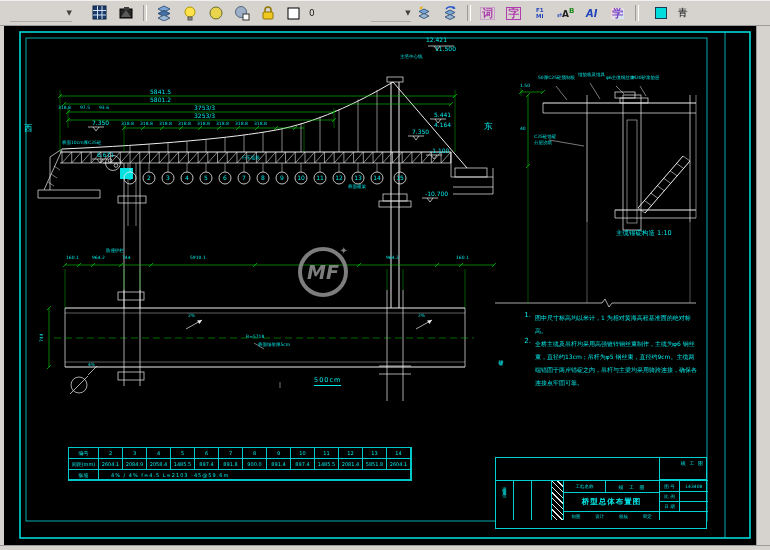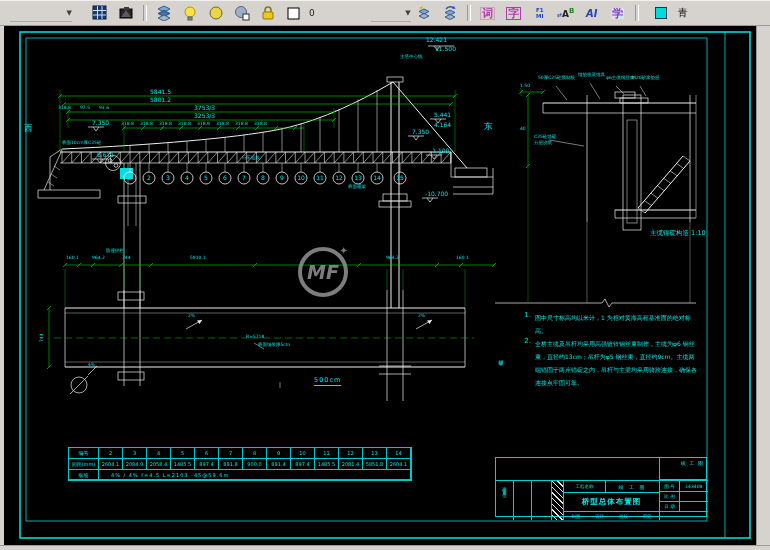--- a/index.html
+++ b/index.html
@@ -32,21 +32,21 @@
   
   #notes{position:absolute;left:514px;top:285px;width:182px;z-index:3;}
   .note{display:flex;gap:4px;color:#00e8e8;}
   .nnum{font-size:7px;width:13px;text-align:right;flex:none;}
   .ntext{font-size:6px;line-height:13px;flex:1;}
   
   #ax-table{position:absolute;left:64px;top:421px;display:grid;grid-template-columns:30px repeat(13,24px);border:1px solid #00c8c8;z-index:3;background:#000;}
   .tc{border-right:1px solid #00c8c8;border-bottom:1px solid #00c8c8;color:#00e8e8;font-size:5px;display:flex;align-items:center;justify-content:center;height:10px;overflow:hidden;}
   .tc.sp{grid-column:2/15;justify-content:flex-start;padding-left:12px;letter-spacing:1px;}
   
-  #titleblock{position:absolute;left:491px;top:431px;width:212px;height:60px;border:1px solid #00d0d0;z-index:3;color:#00e8e8;box-sizing:border-box;background:#000;}
+  #titleblock{position:absolute;left:491px;top:431px;width:212px;height:72px;border:1px solid #00d0d0;z-index:3;color:#00e8e8;box-sizing:border-box;background:#000;}
   #titleblock div{box-sizing:border-box;}
   .tb{position:absolute;}
   #tb-topright{left:163px;top:0;width:48px;height:22px;border-left:1px solid #00d0d0;border-bottom:1px solid #00d0d0;font-size:5px;display:flex;justify-content:flex-end;padding:2px 3px 0 0;letter-spacing:1px;}
   .tbl{top:22px;height:40px;border-top:1px solid #00d0d0;border-right:1px solid #00d0d0;display:flex;align-items:flex-start;justify-content:center;padding-top:2px;}
   #tb-l1{left:0;width:18px;} #tb-l2{left:18px;width:18px;} #tb-l3{left:36px;width:20px;}
   #tb-hatch{left:56px;top:22px;width:12px;height:40px;border-top:1px solid #00d0d0;border-right:1px solid #00d0d0;background:repeating-linear-gradient(45deg,transparent 0 3px,#e8e8e8 3px 4px);}
   #tb-mid{left:68px;top:22px;width:95px;height:40px;border-top:1px solid #00d0d0;}
   #tb-row1{height:12px;display:flex;border-bottom:1px solid #00d0d0;}
   #tb-r1a{width:42px;border-right:1px solid #00d0d0;font-size:4.5px;display:flex;align-items:center;justify-content:center;}
   #tb-r1b{flex:1;font-size:5px;display:flex;align-items:center;justify-content:center;letter-spacing:2px;}
@@ -624,21 +624,21 @@
       <div class="lbl s8" style="left: 20px; top: 98px;">西</div>
       <div class="lbl s8" style="left: 480px; top: 96px;">东</div>
       <div class="lbl s4" style="left: 516px; top: 58px;">1.50</div>
       <div class="lbl s4" style="left: 516px; top: 101px;">40</div>
       <div class="lbl s4" style="left: 534px; top: 50px;">50厚C25砼预制板</div>
       <div class="lbl s4" style="left: 574px; top: 47px;">锚垫板及锚具</div>
       <div class="lbl s4" style="left: 602px; top: 50px;">φ6主缆钢丝束</div>
       <div class="lbl s4" style="left: 628px; top: 50px;">M20砂浆垫层</div>
       <div class="lbl s4" style="left: 530px; top: 109px;">C25砼锚碇</div>
       <div class="lbl s4" style="left: 530px; top: 115px;">分层浇筑</div>
-      <div class="lbl s6" style="left: 646px; top: 204px;">主缆锚碇构造  1:10</div>
+      <div class="lbl s6" style="left: 612px; top: 204px;">主缆锚碇构造  1:10</div>
       <div class="lbl vert s5" style="left: 494px; top: 330px;">锚碇</div>
       <div class="lbl s4" style="left: 62px; top: 230px;">160.1</div>
       <div class="lbl s4" style="left: 88px; top: 230px;">964.2</div>
       <div class="lbl s4" style="left: 118px; top: 230px;">744</div>
       <div class="lbl s4" style="left: 186px; top: 230px;">5910.1</div>
       <div class="lbl s4" style="left: 382px; top: 230px;">964.2</div>
       <div class="lbl s4" style="left: 452px; top: 230px;">160.1</div>
       <div class="lbl s4" style="left: 102px; top: 223px;">防撞护栏</div>
       <div class="lbl s4 rot" style="left: 36px; top: 316px;">744</div>
       <div class="lbl s4" style="left: 184px; top: 288px;">2%</div>

